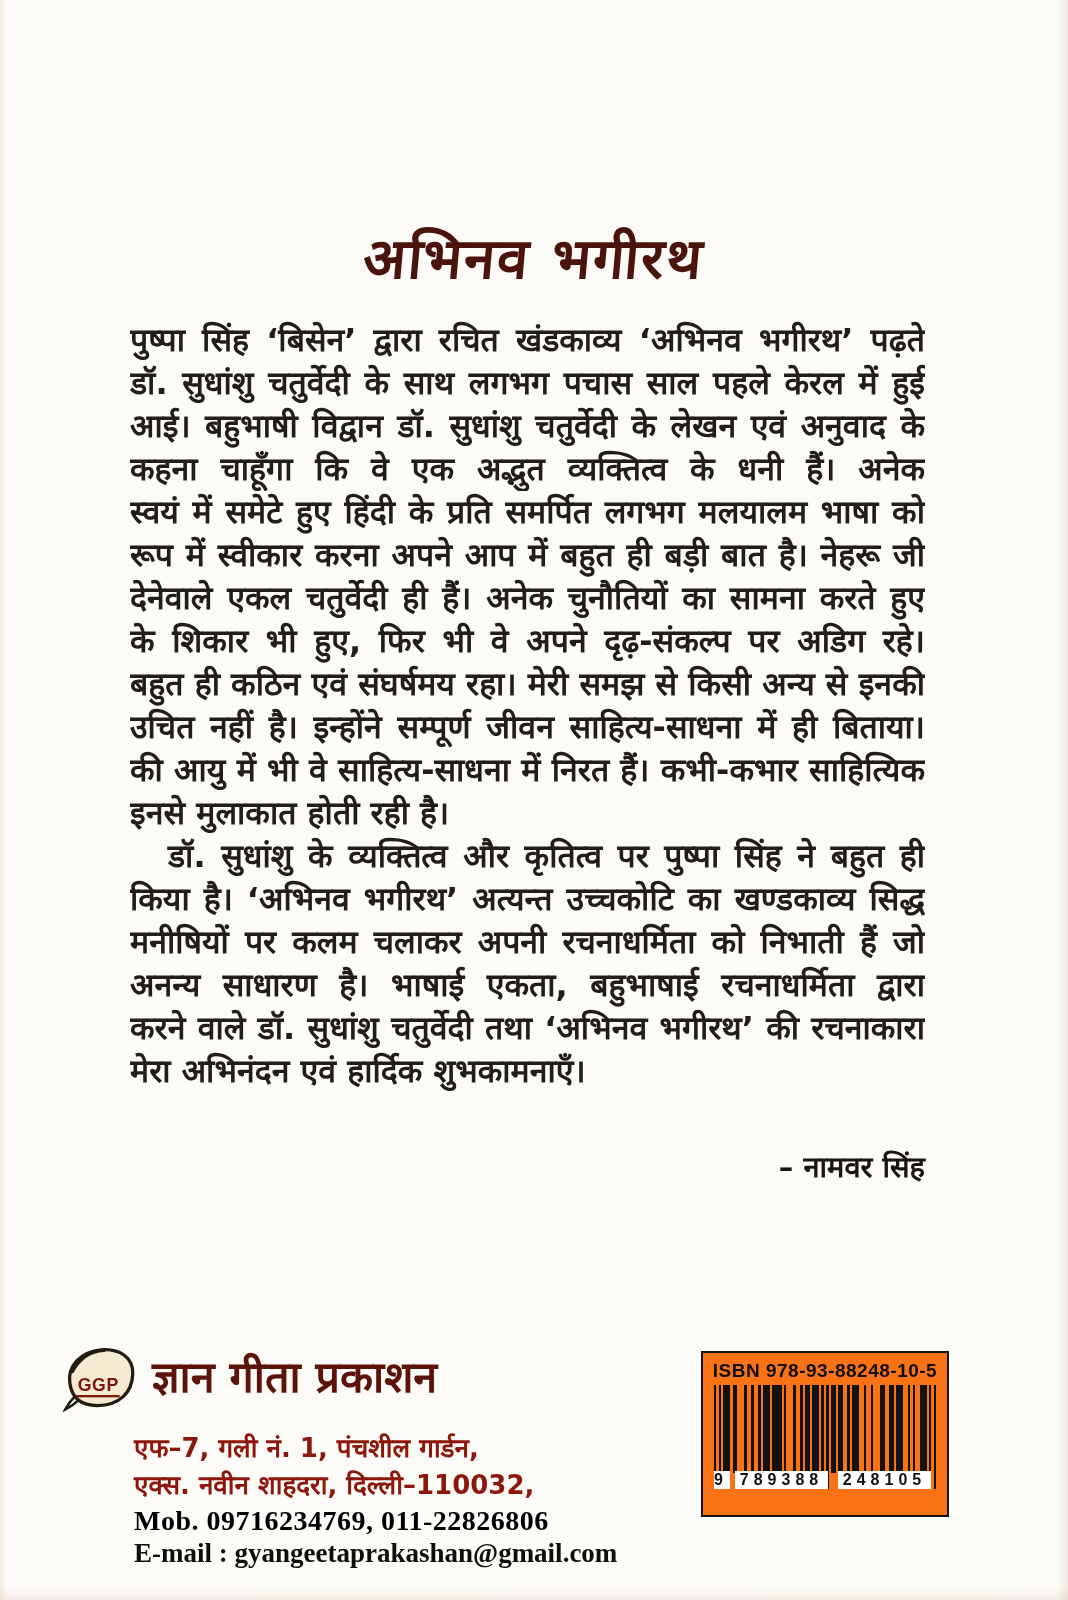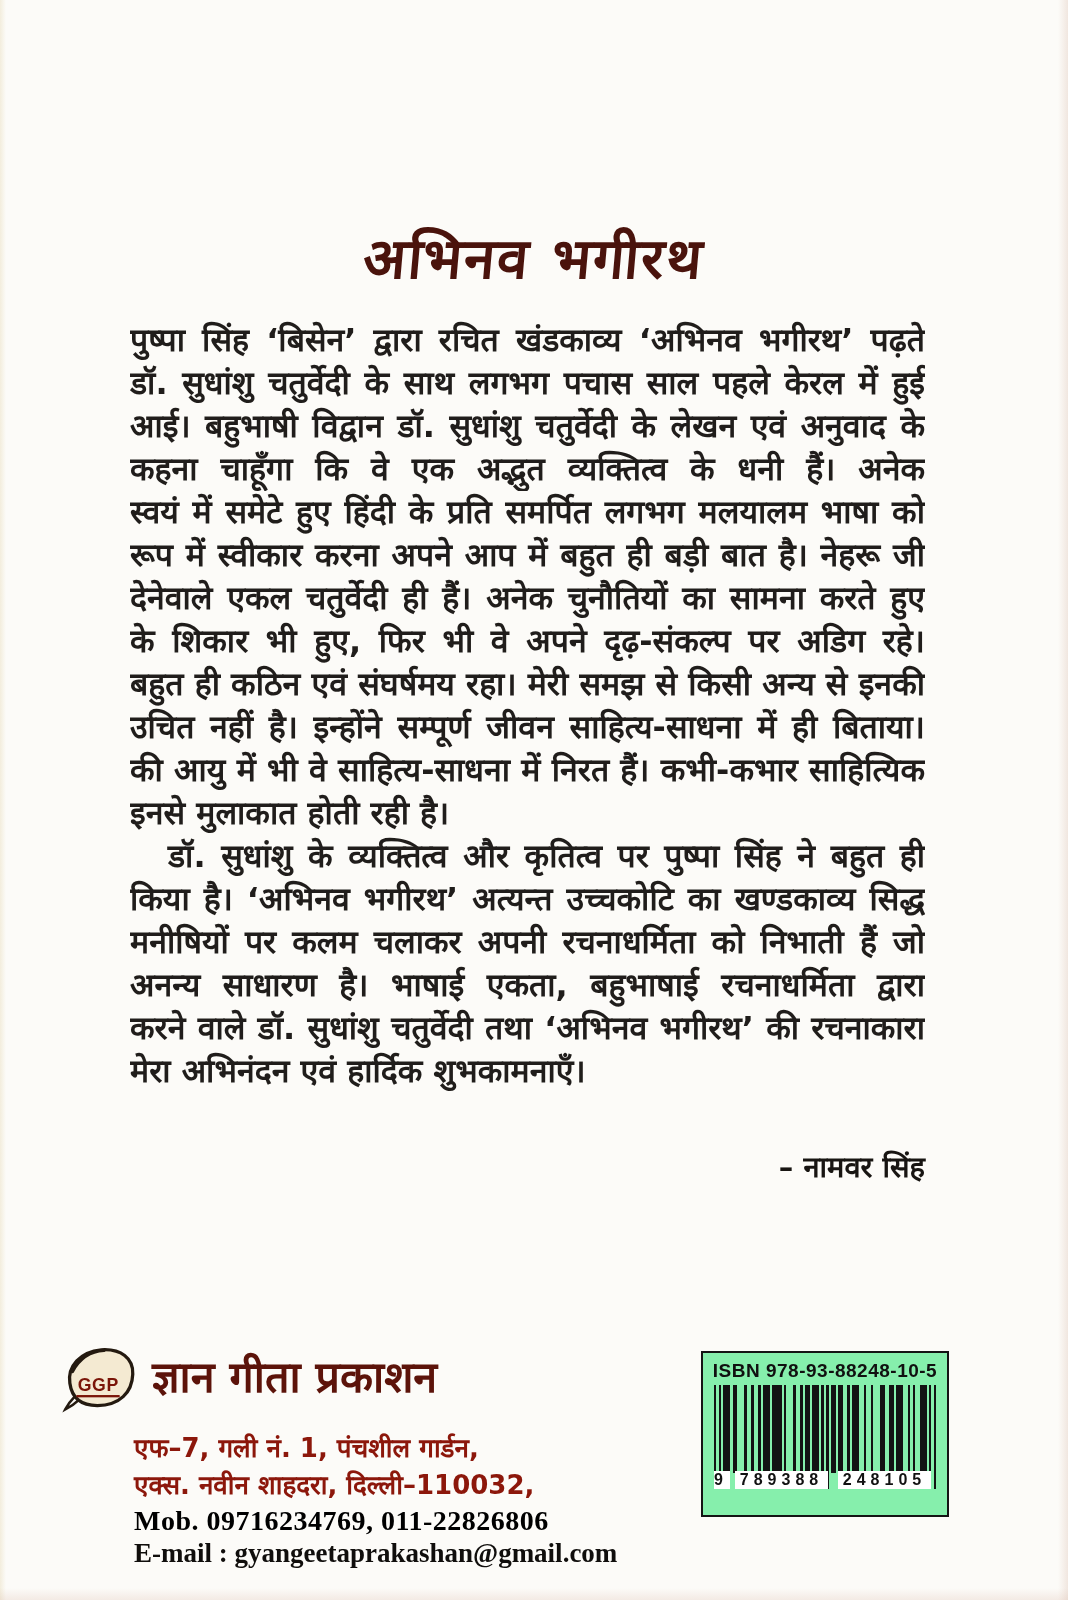--- a/index.html
+++ b/index.html
@@ -81,21 +81,21 @@
   }
   .email-line{
     font-family:"Liberation Serif",serif;
     font-size:27px;font-weight:bold;color:#100e0c;
     line-height:32px;white-space:nowrap;
   }
 
   .isbn-box{
     position:absolute;left:701px;top:1351px;
     width:248px;height:166px;box-sizing:border-box;
-    border:2px solid #141414;background:#86efac;
+    border:2px solid #141414;background:#f97316;
     padding-top:6px;
   }
   .isbn-label{
     font-family:"Liberation Sans",sans-serif;
     font-size:19px;font-weight:bold;color:#101010;
     text-align:center;letter-spacing:0.5px;
     line-height:24px;
   }
   .barcode-wrap{position:relative;width:222px;height:104px;margin:2px auto 0 auto;}
   .bars{width:222px;height:104px;display:block;}

